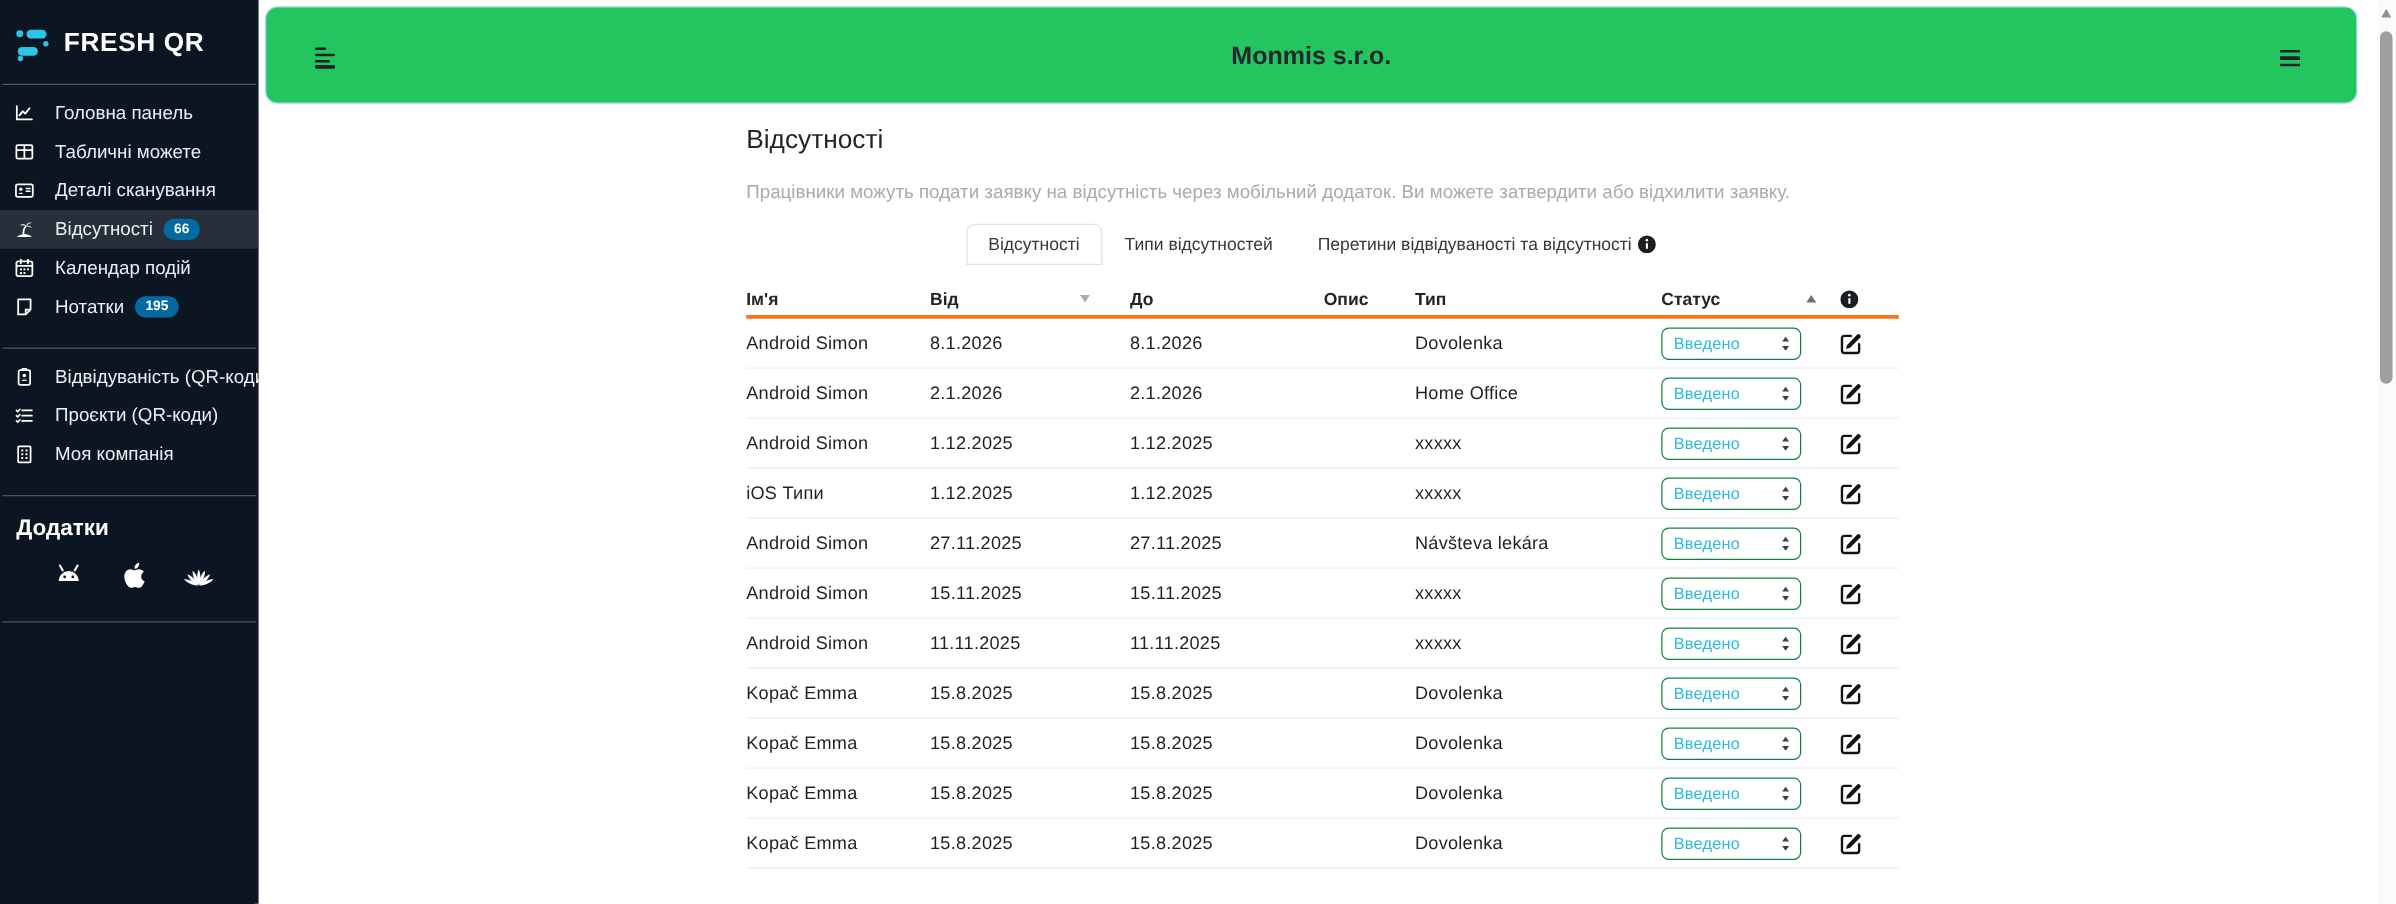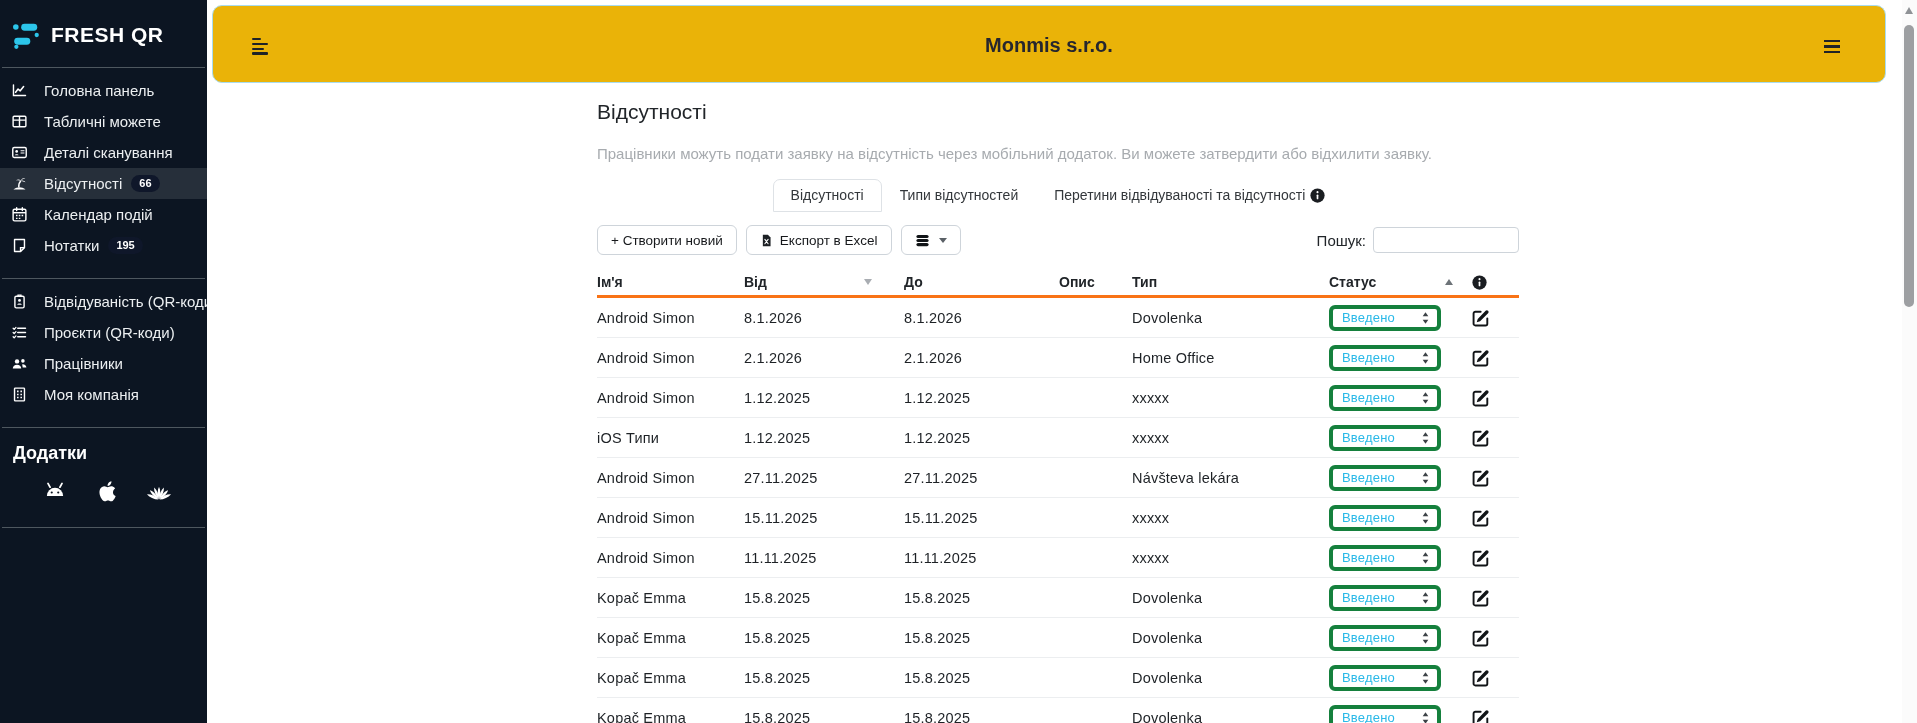--- a/index.html
+++ b/index.html
@@ -13,30 +13,30 @@
   .logo svg { width:30px; height:30px; }
   .logo-text { font-size:21px; font-weight:700; letter-spacing:.5px; color:#fff; }
   .sb-hr { border:none; border-top:1px solid #4e575f; margin:17px 2px 7px 2px; }
   .nav-item { display:flex; align-items:center; height:31px; padding:0 24px 0 10px;
     font-size:15px; cursor:pointer; }
   .nav-item.active { background:#262f3a; }
   .nav-icon { width:19px; height:18px; display:inline-flex; align-items:center;
     justify-content:center; margin-right:15px; color:#fff; flex:0 0 19px; }
   .nav-icon svg { width:17px; height:17px; }
   .nav-label { white-space:nowrap; }
-  .badge { margin-left:9px; background:#0f172a; color:#fff; font-size:11px;
+  .badge { margin-left:9px; background:#0369a1; color:#fff; font-size:11px;
     font-weight:700; border-radius:10px; padding:3px 8px; line-height:1; }
   .sb-section { font-size:18px; font-weight:700; color:#fff; padding:8px 0 10px 13px; }
   .apps-row { display:flex; align-items:center; gap:26px; padding:4px 0 2px 42px; color:#fff; }
   .app-icon svg { width:26px; height:26px; }
 
   
   .main { position:absolute; left:207px; top:0; width:1695px; height:723px; background:#fff; }
   .header-card { position:absolute; left:5px; top:5px; right:16px; height:78px;
-    background:#eab308; border:1px solid #a9dcef; border-radius:10px; }
+    background:#22c55e; border:1px solid #a9dcef; border-radius:10px; }
   .fold-icon { position:absolute; left:39px; top:32px; width:17px; height:15px; cursor:pointer; }
   .fold-icon i { display:block; height:2.4px; background:#1f2327; margin-bottom:2.4px; border-radius:1px; }
   .fold-icon i:nth-child(1){width:9px;} .fold-icon i:nth-child(2){width:16px;}
   .fold-icon i:nth-child(3){width:12px;} .fold-icon i:nth-child(4){width:16px;}
   .burger-icon { position:absolute; right:45px; top:34px; width:16px; cursor:pointer; }
   .burger-icon i { display:block; height:2.4px; background:#1f2327; margin-bottom:3px; }
   .header-title { position:absolute; left:0; right:0; top:28px; text-align:center;
     font-size:20px; font-weight:700; color:#26262e; }
 
   .content { position:absolute; left:390px; top:100px; width:922px; }
@@ -66,21 +66,21 @@
   .tr { display:grid; grid-template-columns:147px 160px 155px 73px 197px 128px 62px;
     align-items:center; }
   .thead { height:29px; border-bottom:3px solid #f97316; }
   .th { font-size:14px; font-weight:700; color:#212529; display:flex; align-items:center;
     justify-content:space-between; cursor:pointer; }
   .sort { width:0; height:0; border-left:4.5px solid transparent; border-right:4.5px solid transparent; }
   .sort.desc { border-top:6px solid #a9adb2; margin-right:32px; }
   .sort.asc { border-bottom:6px solid #6d7378; margin-right:4px; }
   .row { height:40px; border-bottom:1px solid #eceef0; }
   .td { font-size:14.5px; color:#1d2125; letter-spacing:.2px; }
-  .status-select { width:112px; height:26px; border:4px solid #15803d; border-radius:6px;
+  .status-select { width:112px; height:26px; border:1px solid #15803d; border-radius:6px;
     display:flex; align-items:center; justify-content:space-between; padding:0 7px 0 9px;
     color:#29b9e8; font-size:13px; cursor:pointer; background:#fff; }
   .edit-btn { background:none; border:none; cursor:pointer; padding:0; margin-left:15px; display:flex; }
   .edit-btn svg { width:18px; height:18px; }
 
   
   .scrollbar { position:absolute; right:0; top:0; width:15px; height:723px; background:#fbfbfb; }
   .sb-up { position:absolute; top:7px; left:3px; width:0; height:0;
     border-left:4.5px solid transparent; border-right:4.5px solid transparent;
     border-bottom:7px solid #8f9296; cursor:pointer; }
@@ -266,29 +266,20 @@
     <span class="nav-label">Відвідуваність (QR-коди)</span>
 
   </div>
       <div class="nav-item">
     <span class="nav-icon">
           <svg viewBox="0 0 24 24">
             <use href="#i-list-check"></use>
           </svg>
         </span>
     <span class="nav-label">Проєкти (QR-коди)</span>
-
-  </div>
-      <div class="nav-item">
-    <span class="nav-icon">
-          <svg viewBox="0 0 24 24">
-            <use href="#i-users"></use>
-          </svg>
-        </span>
-    <span class="nav-label">Працівники</span>
 
   </div>
       <div class="nav-item">
     <span class="nav-icon">
           <svg viewBox="0 0 24 24">
             <use href="#i-building"></use>
           </svg>
         </span>
     <span class="nav-label">Моя компанія</span>
 
@@ -343,43 +334,20 @@
         <div class="tab">
     <span>Перетини відвідуваності та відсутності</span>
     <span class="info-dot">
             <svg viewBox="0 0 16 16" width="15" height="15">
               <use href="#i-info"></use>
             </svg>
           </span>
   </div>
       </div>
 
-    <div class="toolbar">
-      <div class="btn-group">
-        <button class="btn">
-          <span>+ Створити новий</span>
-        </button>
-        <button class="btn">
-          <svg viewBox="0 0 16 16" width="13" height="15">
-              <use href="#i-excel-file"></use>
-            </svg>
-          <span>Експорт в Excel</span>
-        </button>
-        <button class="btn">
-          <svg viewBox="0 0 16 16" width="15" height="15">
-              <use href="#i-db-stack"></use>
-            </svg>
-          <span class="caret"></span>
-        </button>
-      </div>
-      <div class="search-wrap">
-        <span class="search-label">Пошук:</span>
-        <input class="search-input" type="text" value="" style="">
-      </div>
-    </div>
 
     <div class="table">
       <div class="tr thead">
         <div class="th">
           <span>Ім'я</span>
         </div>
         <div class="th">
           <span>Від</span>
           <span class="sort desc"></span>
         </div>

